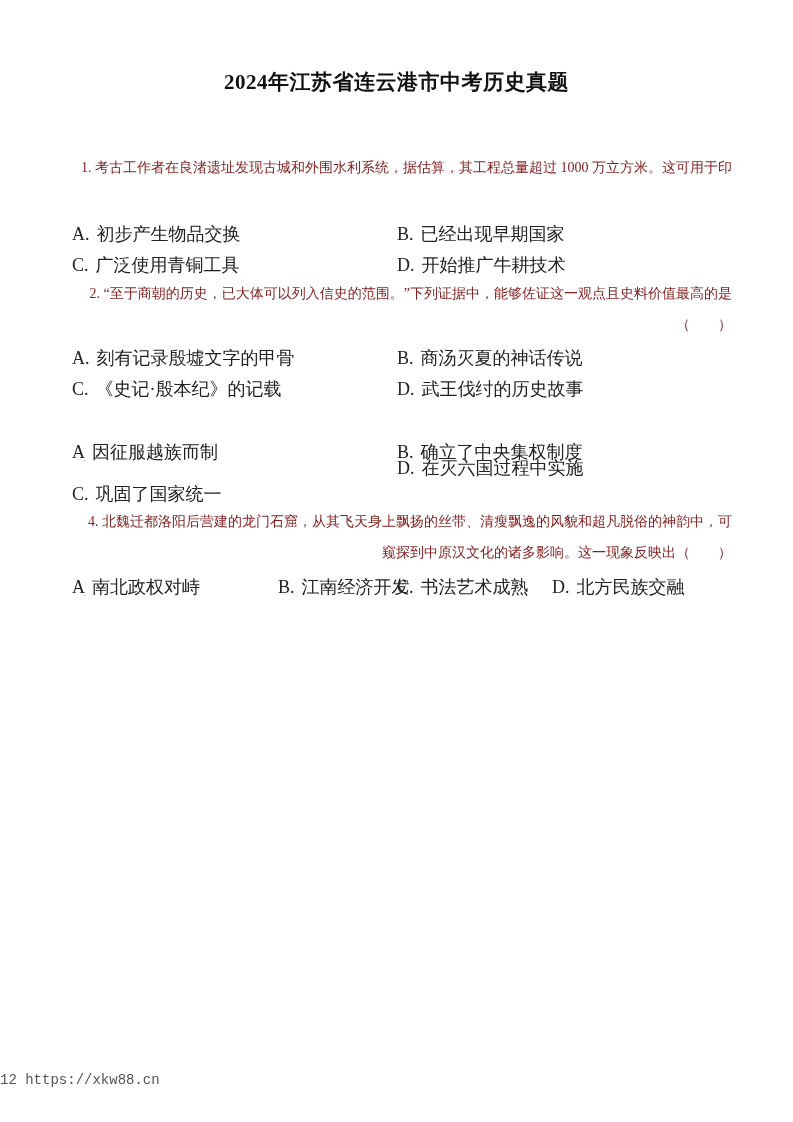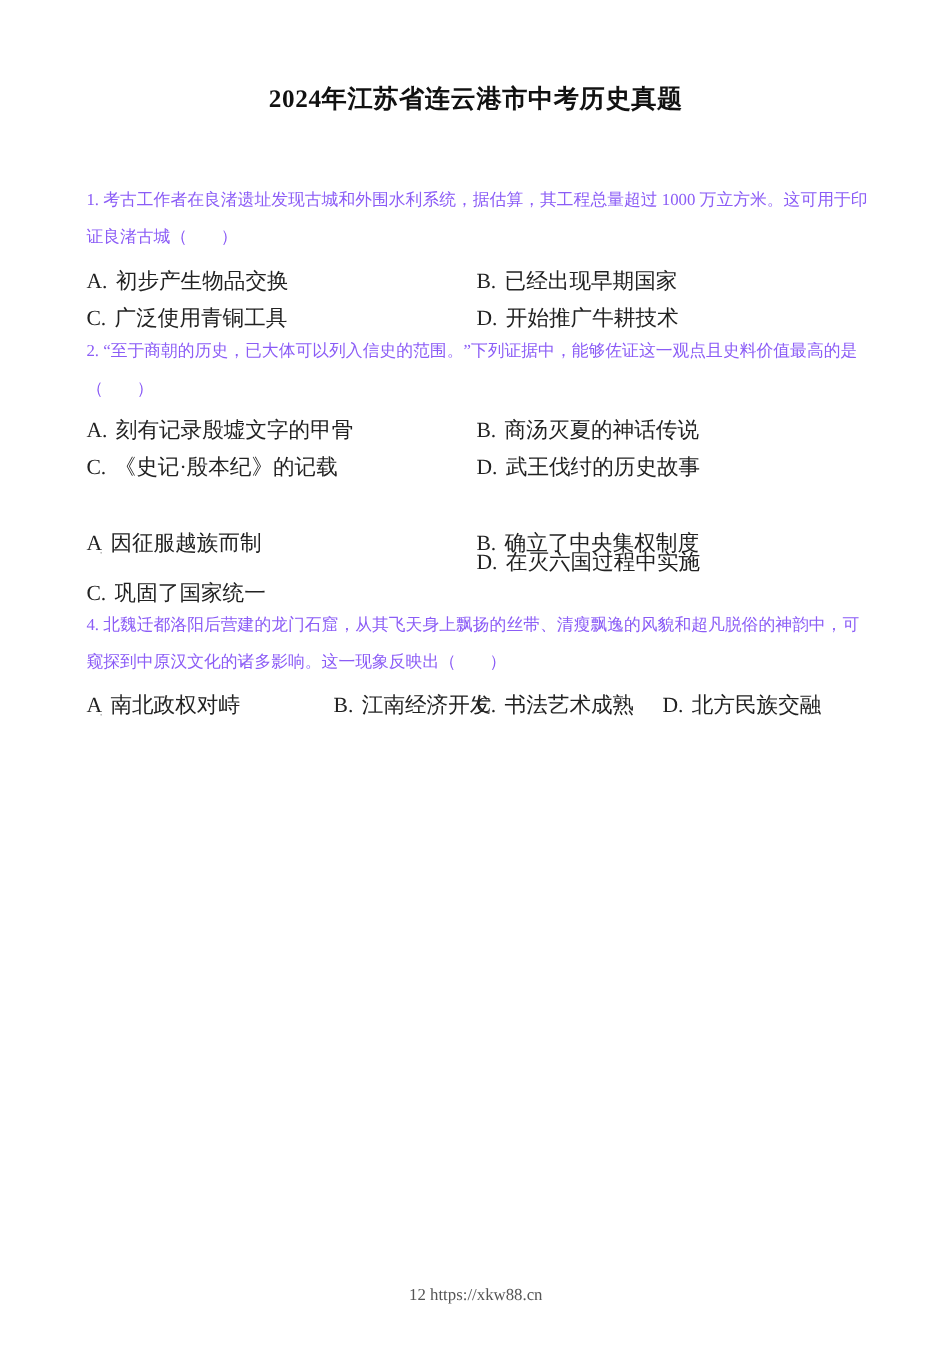--- a/index.html
+++ b/index.html
@@ -15,44 +15,43 @@
       position: absolute; left: 0; top: 68px; width: 793px;
       text-align: center; font-weight: bold; font-size: 21px; letter-spacing: 0.5px;
       color: #111;
     }
     .section {
       position: absolute; left: 72px; top: 106px; width: 660px;
       font-weight: bold; font-size: 15px; line-height: 24px; color: #111;
     }
     .q {
       position: absolute; left: 72px; width: 660px;
-      font-size: 14px; line-height: 31px; color: #8b5cf6;
+      font-size: 14px; line-height: 31px; color: #7f1d1d; text-align: right;
     }
     .opt {
       position: absolute; font-size: 18px; color: #222; white-space: nowrap;
     }
     .opt .lbl { display: inline-block; margin-right: 7px; }
     .dot { position: absolute; font-size: 8px; color: #555; }
     .footer {
-      position: absolute; left: 0; top: 1072px; width: 793px; text-align: center;
-      font-family: Liberation Serif, serif;
+      position: absolute; left: 0; top: 1072px; width: 793px; 
+      font-family: Liberation Mono, monospace;
       font-size: 14px; color: #555;
     }
   </style>
 </head>
 <body>
 
 <div class="page">
 
   <div class="title">2024年江苏省连云港市中考历史真题</div>
 
 
   <div class="q" style="top:152px;">
     <div>1. 考古工作者在良渚遗址发现古城和外围水利系统，据估算，其工程总量超过 1000 万立方米。这可用于印</div>
-    <div>证良渚古城（　　）</div>
   </div>
   <div class="opt" style="left:72px; top:222px;">
     <span class="lbl">A.</span><span>初步产生物品交换</span>
   </div>
   <div class="opt" style="left:397px; top:222px;">
     <span class="lbl">B.</span><span>已经出现早期国家</span>
   </div>
   <div class="opt" style="left:72px; top:253px;">
     <span class="lbl">C.</span><span>广泛使用青铜工具</span>
   </div>

